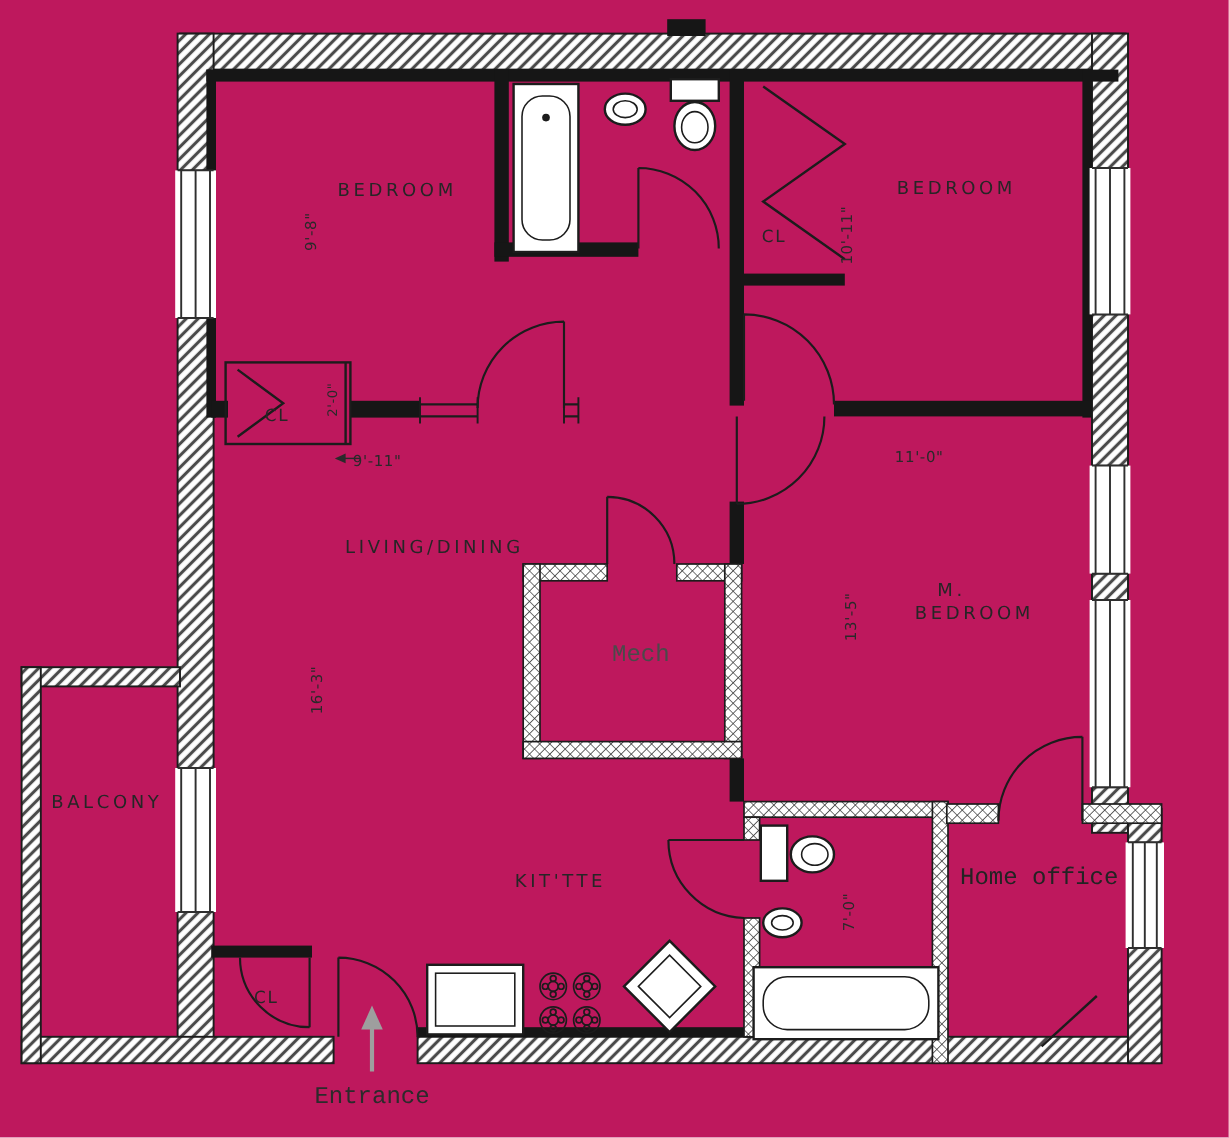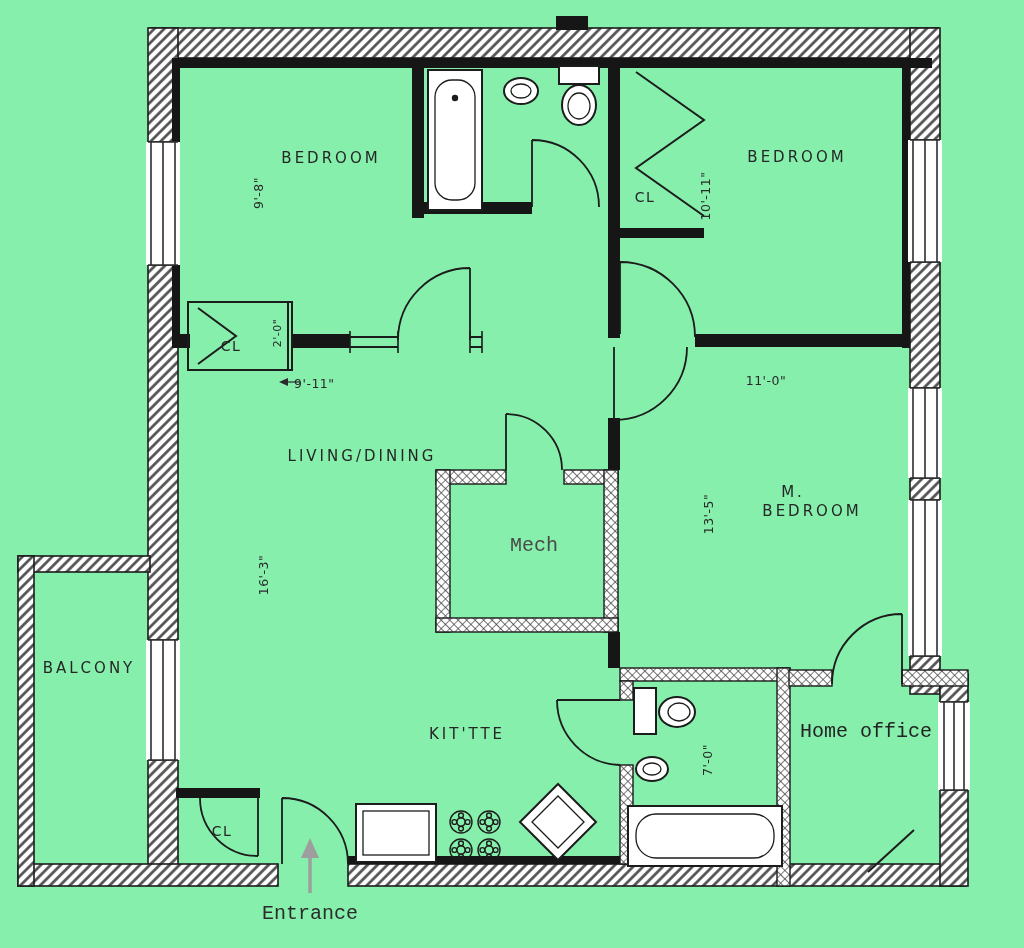--- a/index.html
+++ b/index.html
@@ -1,16 +1,16 @@
 <!DOCTYPE html>
 <html><head>
 <meta charset="utf-8">
 <style>
   html,body{margin:0;padding:0;background:#ffffff;}
-  .stage{position:relative;width:1024px;height:948px;background:#86efac;overflow:hidden;}
+  .stage{position:relative;width:1024px;height:948px;background:#be185d;overflow:hidden;}
   .stage svg{position:absolute;left:0;top:0;}
   .room-label{font-family:"DejaVu Sans",sans-serif;font-size:15px;letter-spacing:3px;fill:#262626;}
   .small-label{font-family:"DejaVu Sans",sans-serif;font-size:14px;letter-spacing:1.5px;fill:#262626;}
   .dim-label{font-family:"DejaVu Sans",sans-serif;font-size:12.5px;letter-spacing:.5px;fill:#2a2a2a;}
   .dim-small{font-size:11px;}
   .mono-label{font-family:"Liberation Mono","DejaVu Sans Mono",monospace;font-size:20px;fill:#2b2b2b;}
   .mech-label{font-family:"Liberation Mono","DejaVu Sans Mono",monospace;font-size:20px;fill:#4a4a4a;}
   .office-label{font-family:"Liberation Mono","DejaVu Sans Mono",monospace;font-size:20px;fill:#232323;}
   .hatchwall{fill:url(#hatch);stroke:#1c1c1c;stroke-width:1.6;}
   .xhatchwall{fill:url(#xhatch);stroke:#1c1c1c;stroke-width:1.4;}

